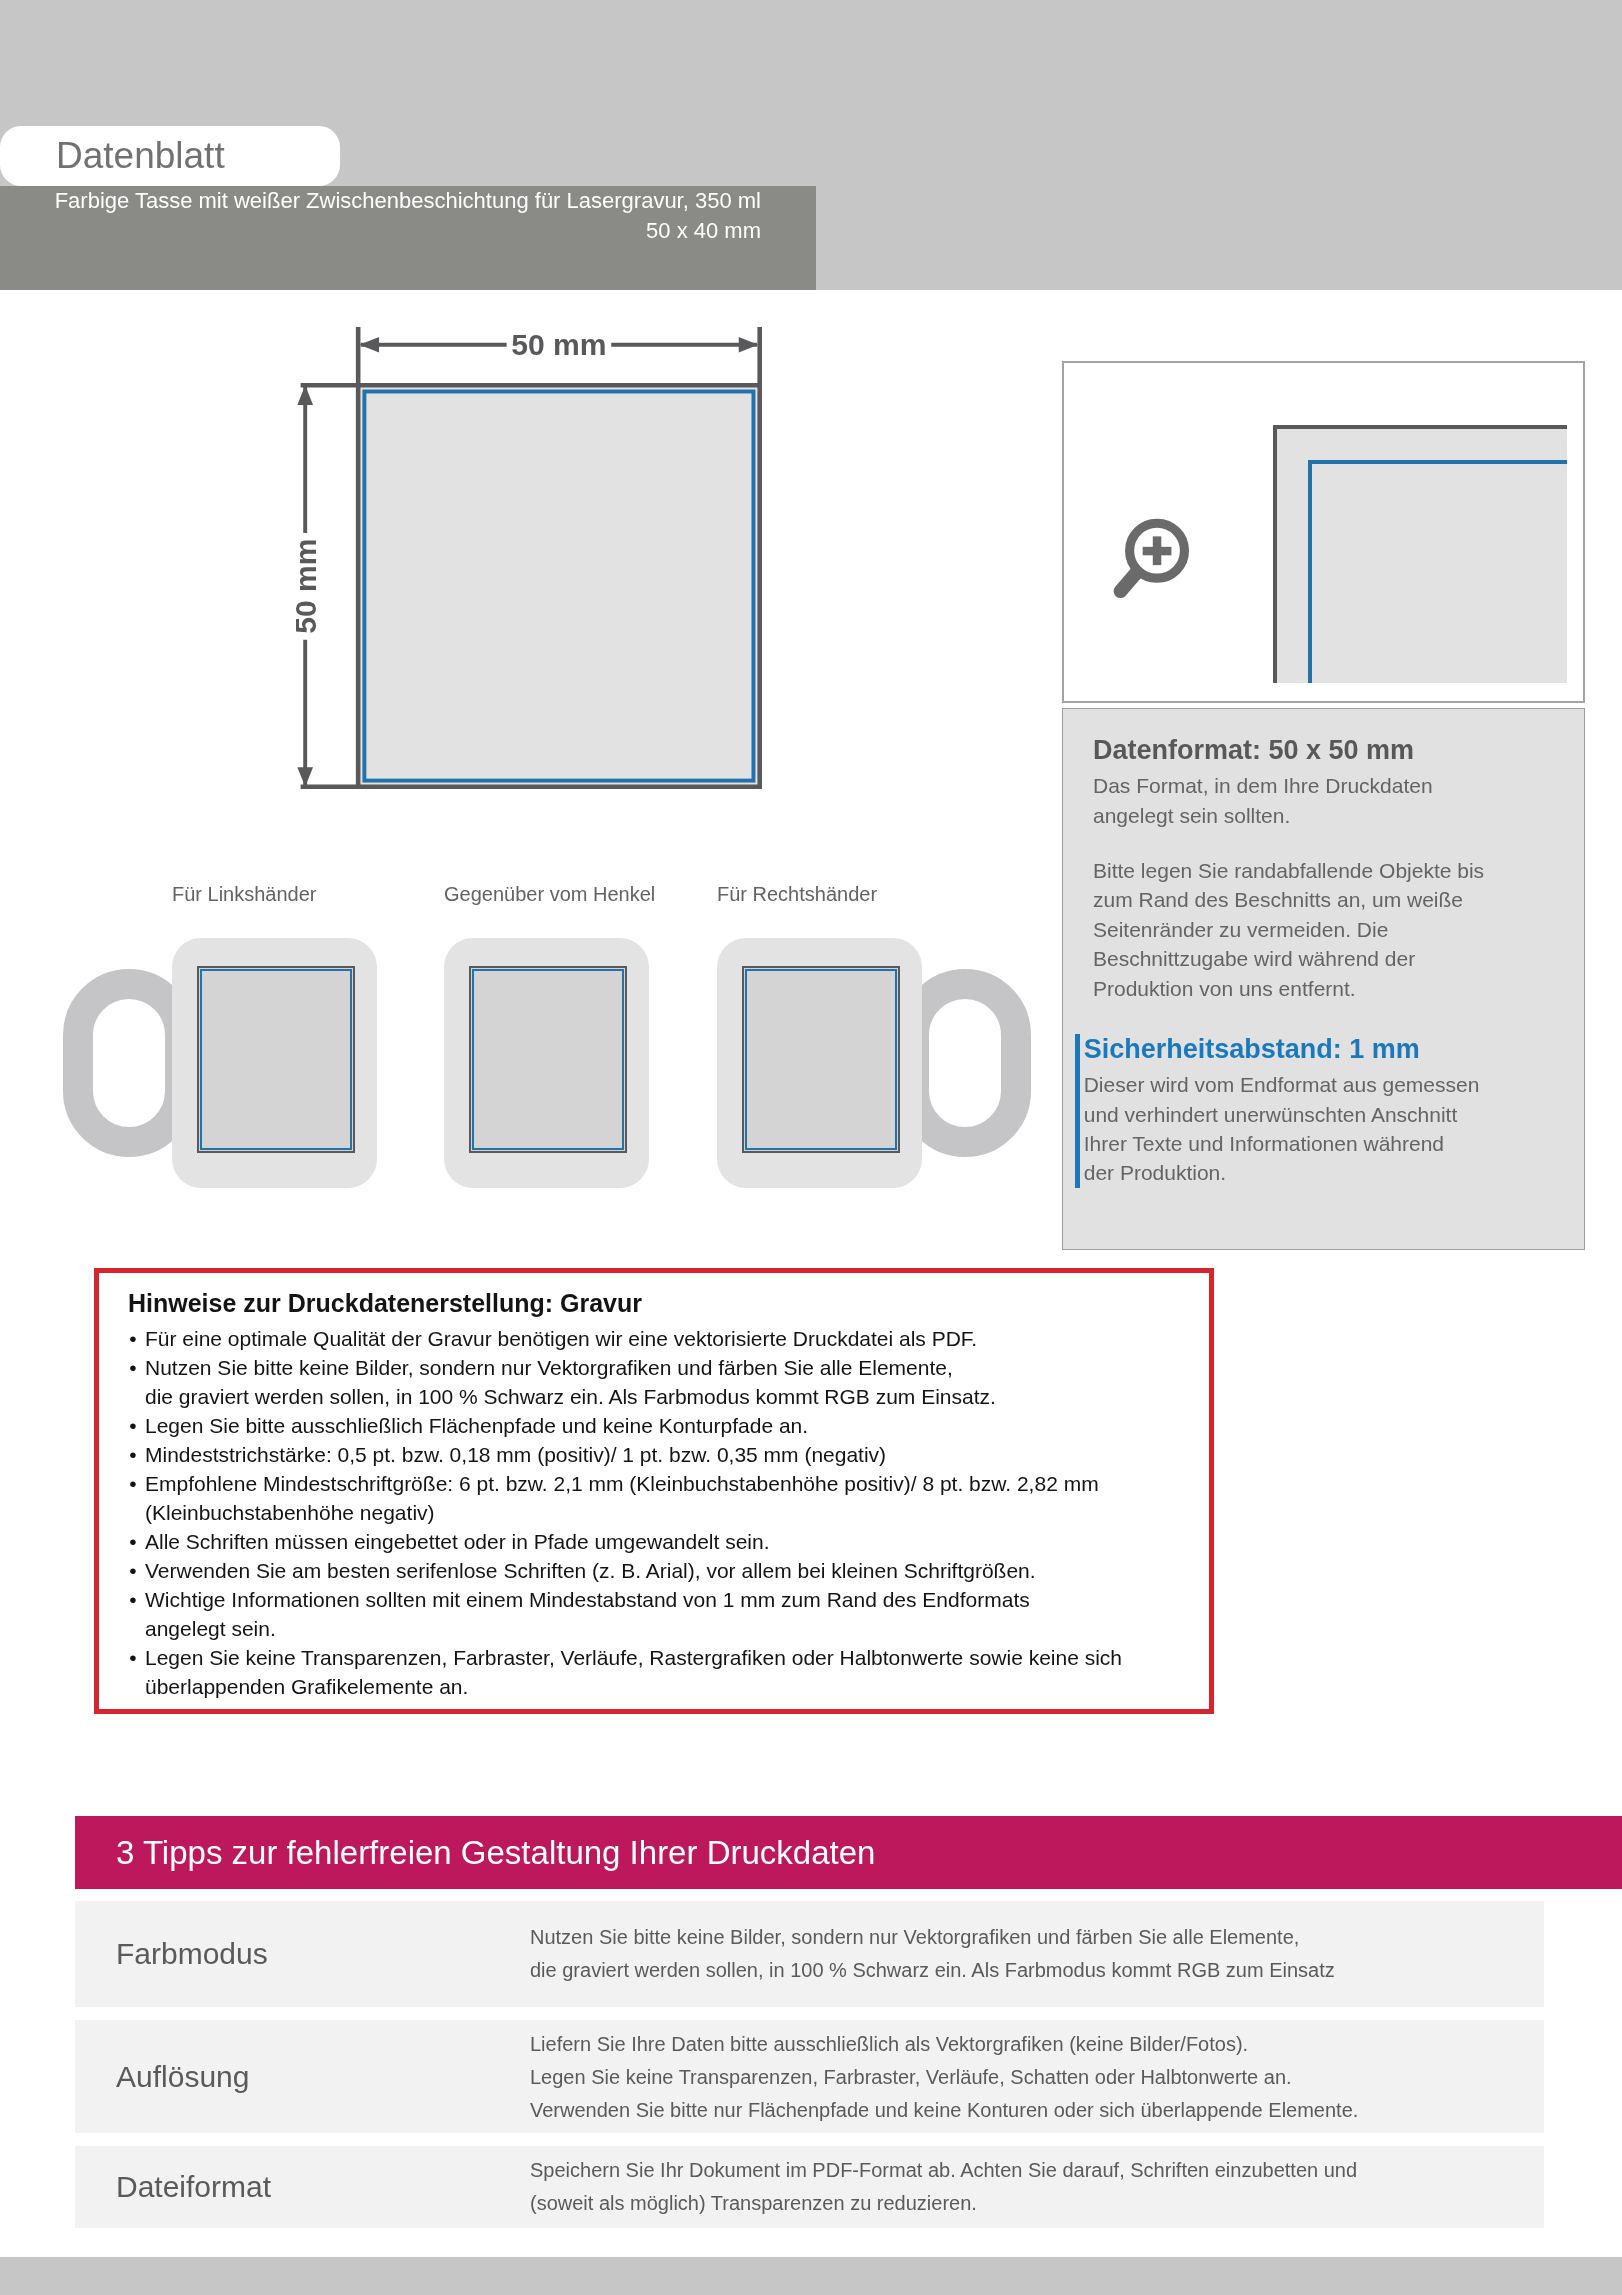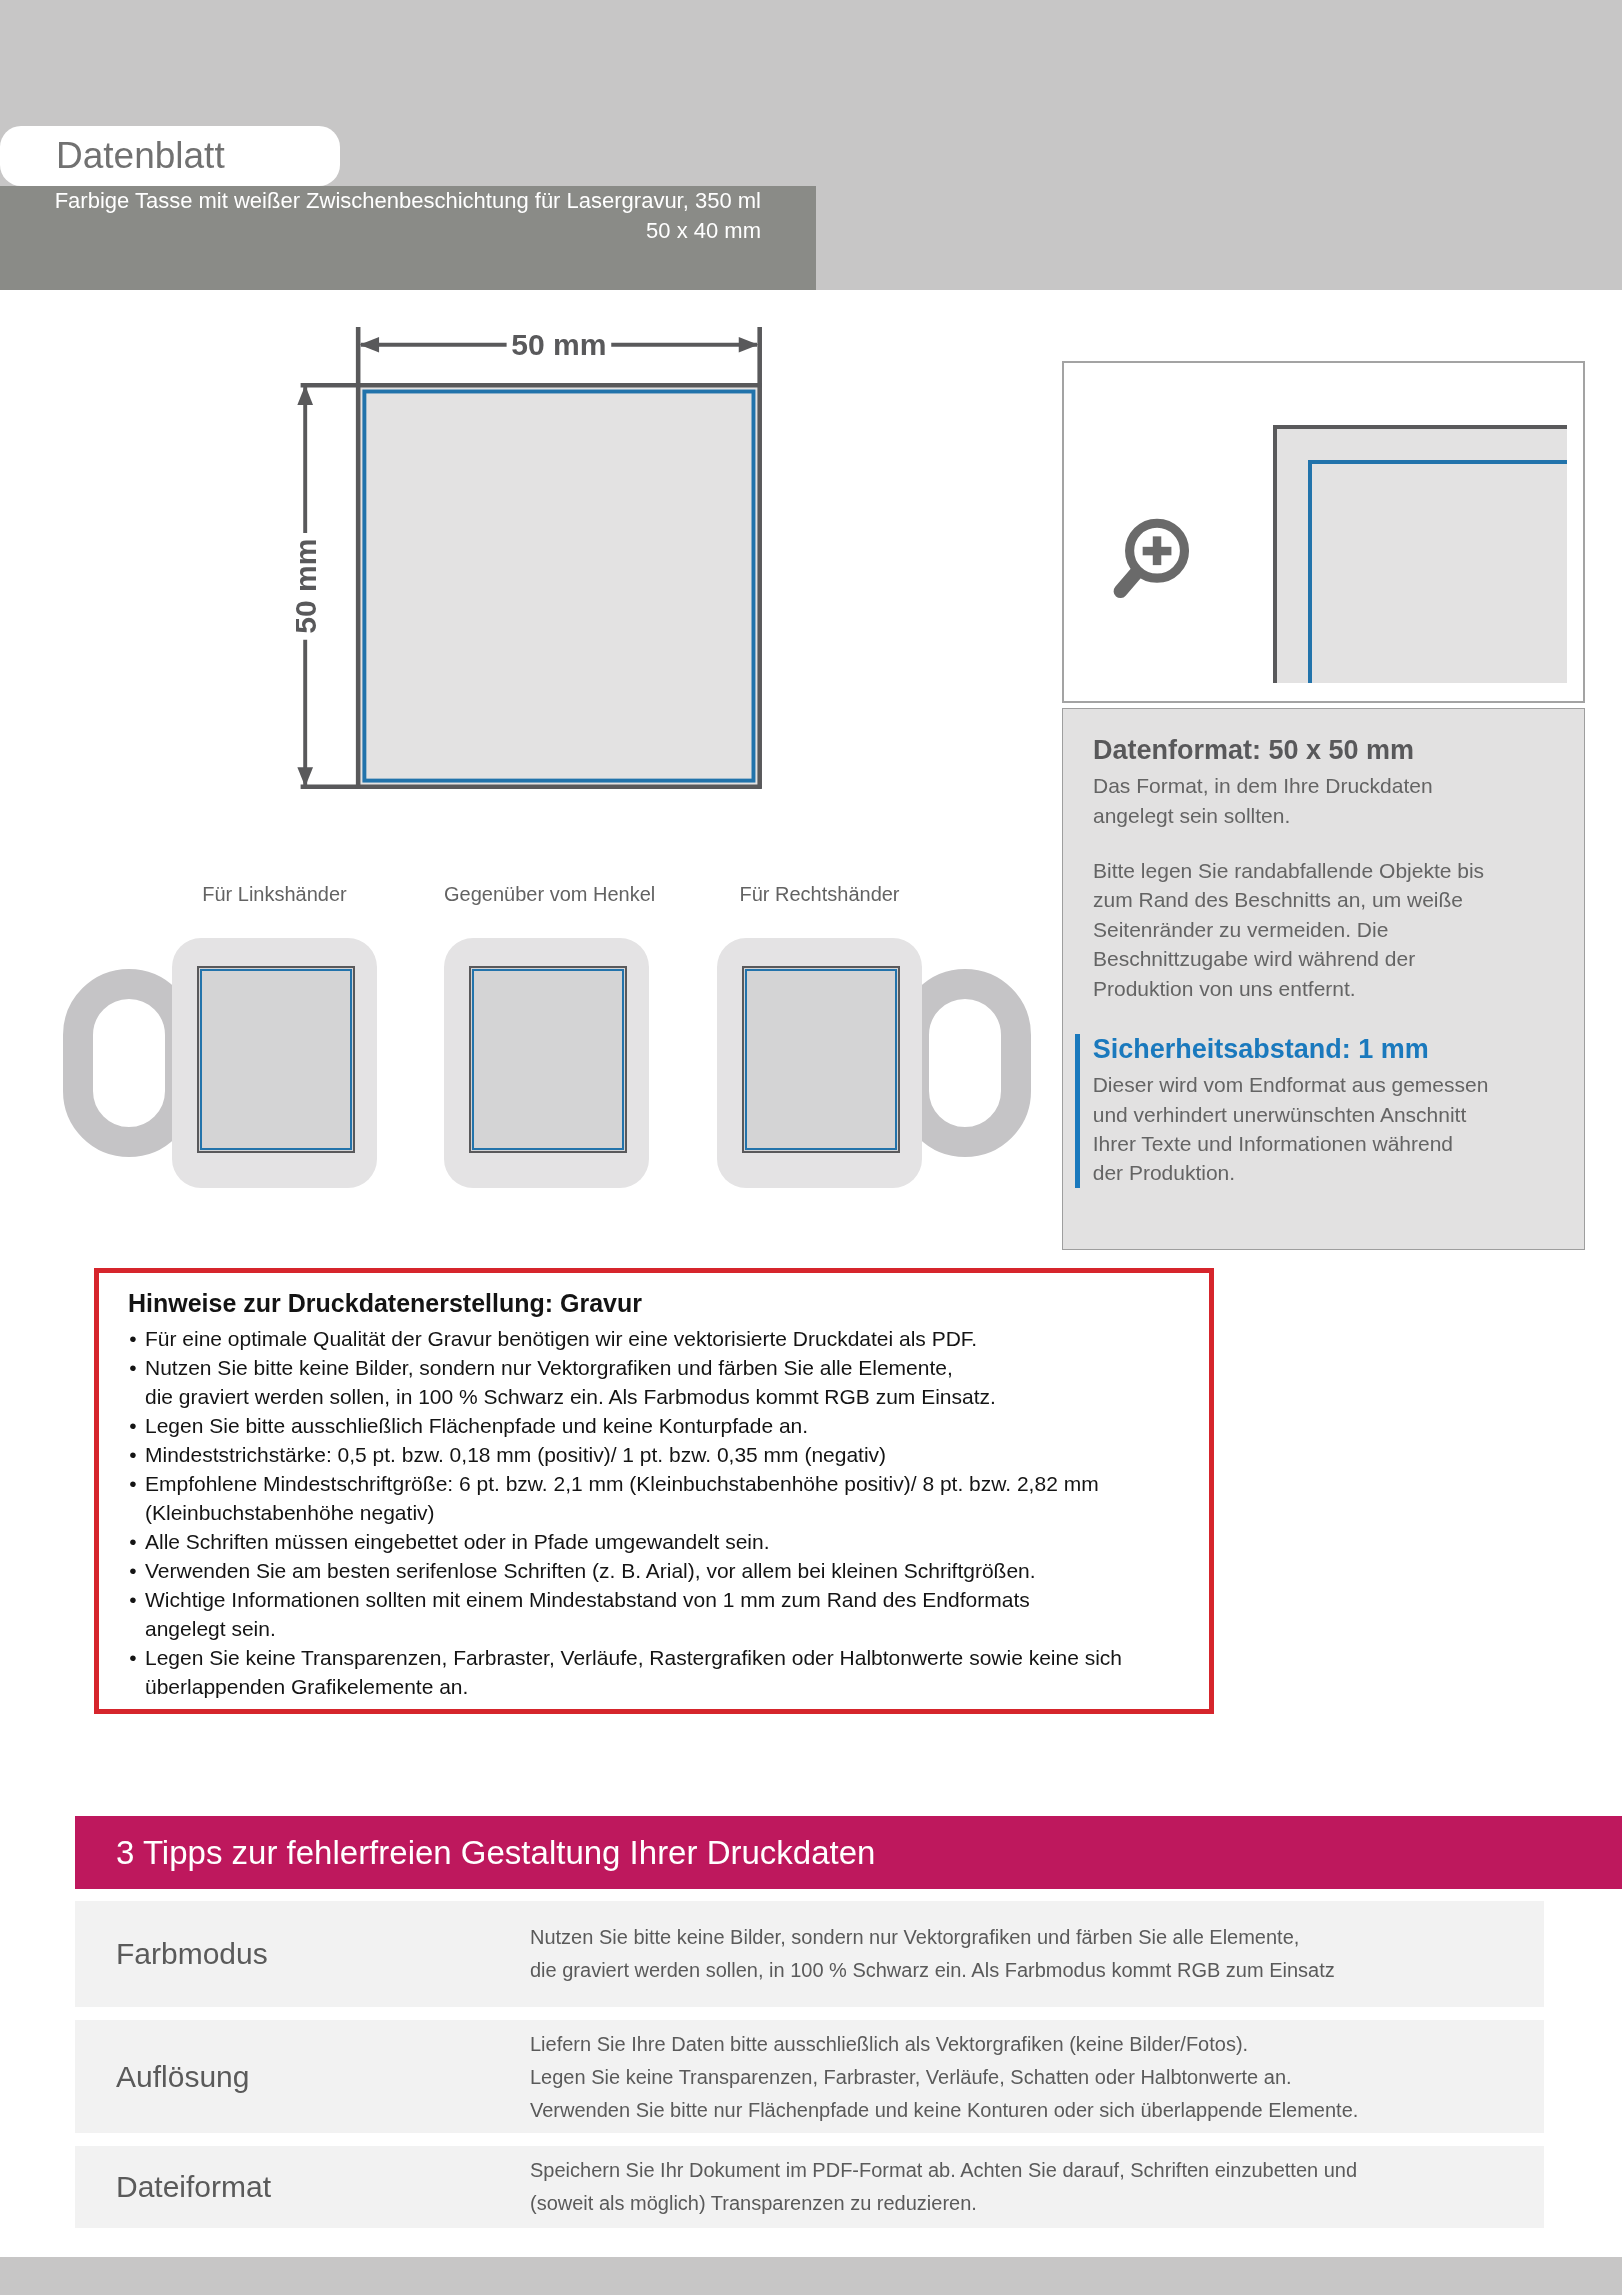--- a/index.html
+++ b/index.html
@@ -26,24 +26,24 @@
   .corner-zoom { position:absolute; left:209px; top:62px; right:16.4px; bottom:18.3px; background:#e3e2e2;
     border-top:4.6px solid #59595b; border-left:4.6px solid #59595b; }
   .corner-zoom-inner { position:absolute; left:31px; top:31px; right:0; bottom:0;
     border-top:4.6px solid #2273ab; border-left:4.6px solid #2273ab; }
   
   .info-panel { position:absolute; left:1062px; top:708px; width:523px; height:542px;
     background:#e2e1e1; border:1.3px solid #9e9e9e; box-sizing:border-box; padding:26px 30px; }
   .info-panel h3 { margin:0 0 5.2px 0; font-size:27px; color:#58585a; }
   .info-panel .line { font-size:21px; line-height:29.4px; color:#646464; white-space:nowrap; }
   .gap40 { height:26px; } .gap50 { height:31px; }
-  .safety { border-left:5.2px solid #1a79bd; margin-left:-18.3px; padding-left:13px; }
+  .safety { border-left:5.2px solid #1a79bd; margin-left:-18.3px; padding-left:4px; }
   .safety h3 { color:#1a79bd; }
   
-  .mug-label { position:absolute; top:883px; width:205px; text-align:center;
+  .mug-label { position:absolute; top:883px; width:205px; 
     font-size:20px; color:#636363; white-space:nowrap; }
   .mug { position:absolute; top:938px; width:205px; height:250px; }
   .mug-body { position:absolute; inset:0; background:#e4e3e4; border-radius:29px; }
   .mug-handle { position:absolute; top:31px; width:72px; height:128px;
     border:30px solid #c5c4c6; border-radius:72px; }
   .handle-left { left:-109px; } .handle-right { right:-109px; }
   .mug-print { position:absolute; left:25px; right:22px; top:27.5px; bottom:35px;
     border:2.6px solid #59595b; background:#d4d4d5; }
   .mug-print-inner { position:absolute; inset:1.3px; border:2.6px solid #2273ab; }
   

